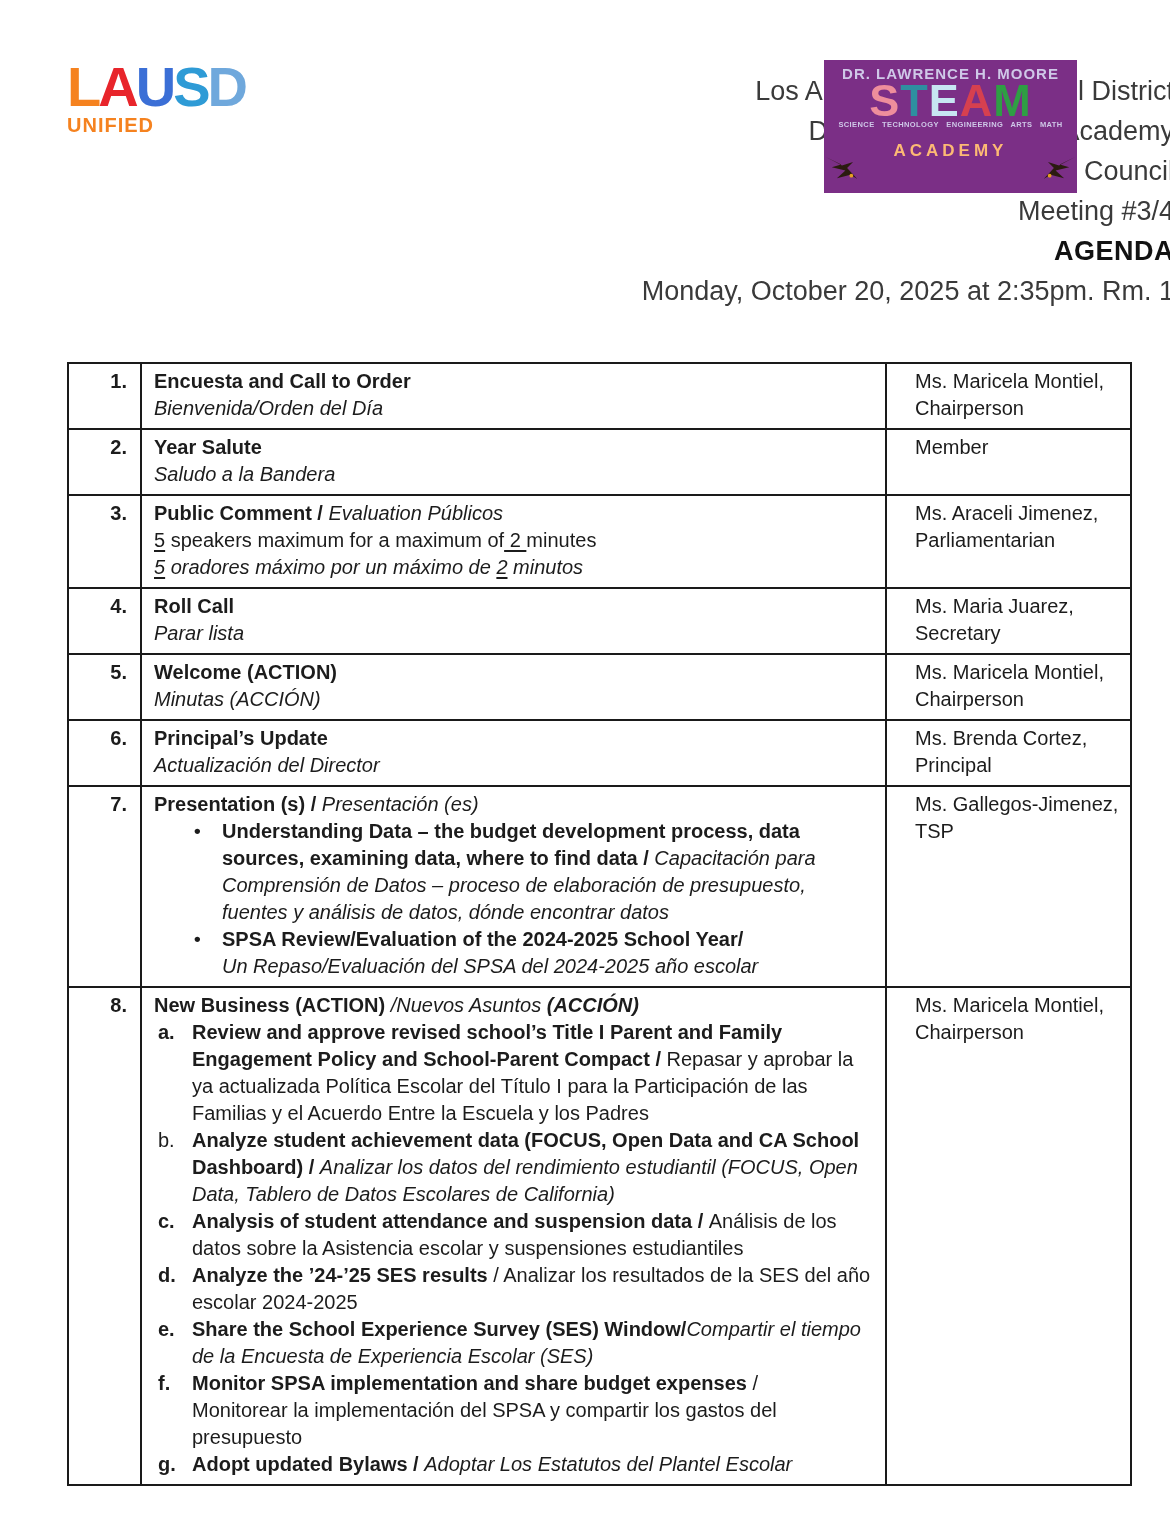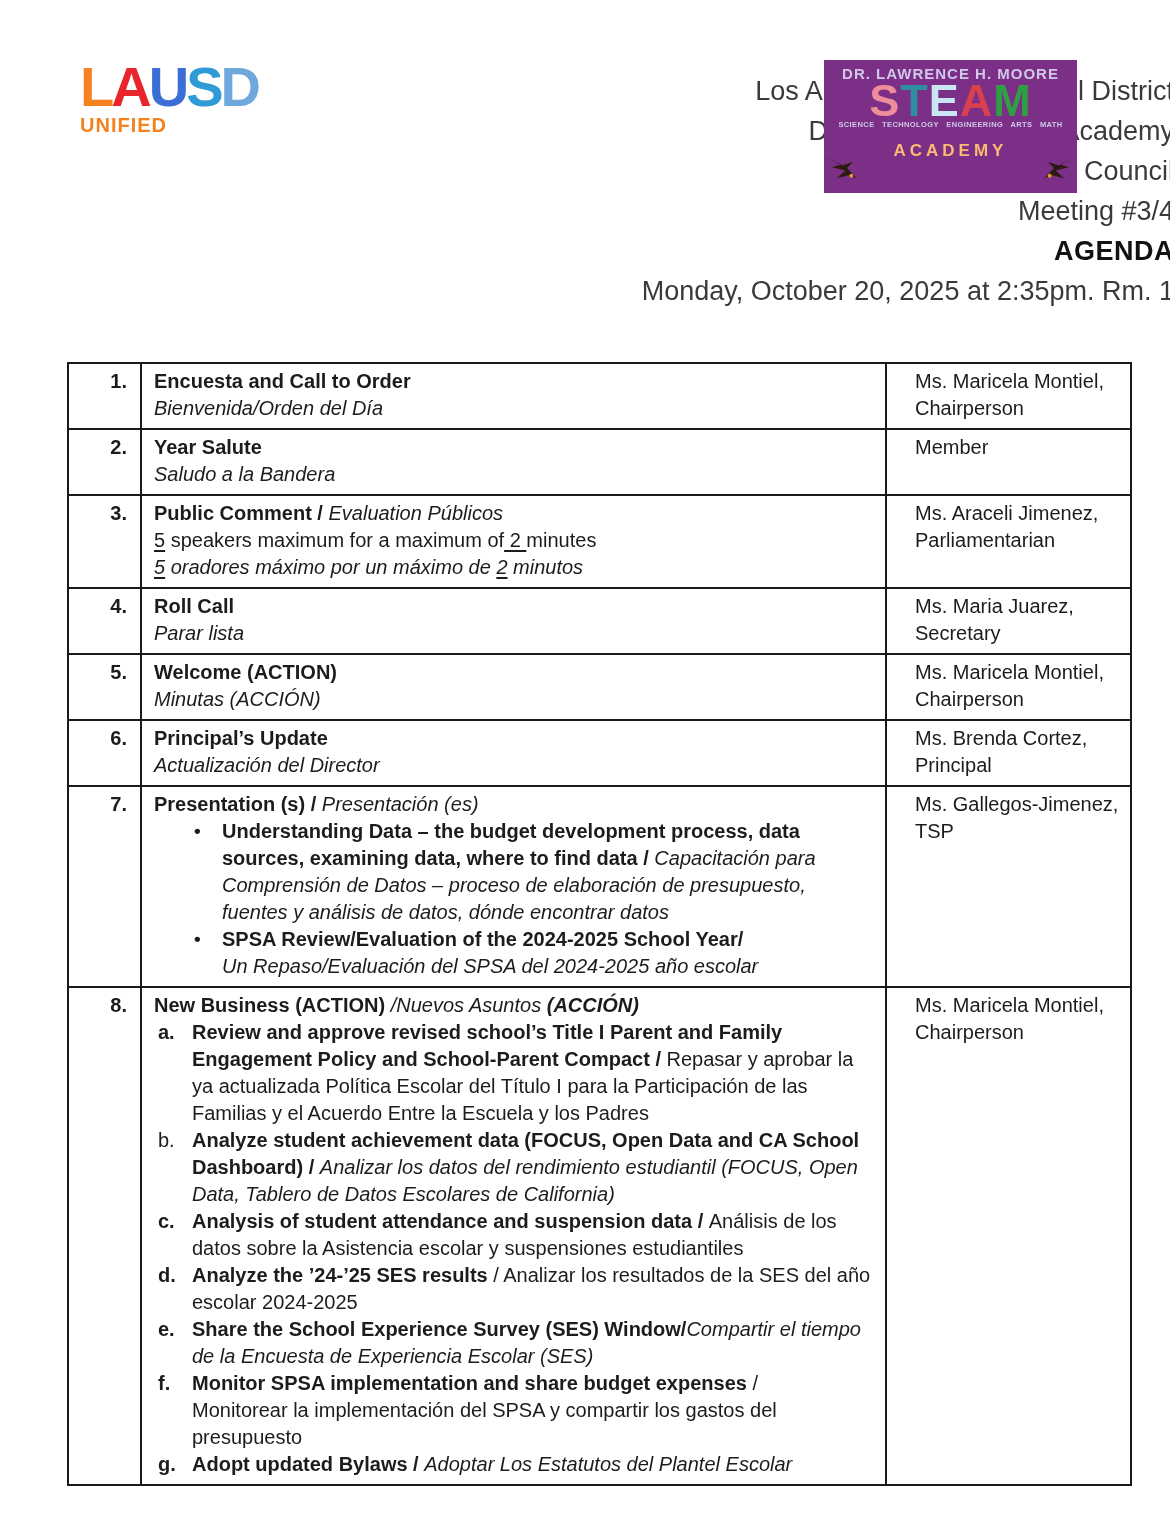--- a/index.html
+++ b/index.html
@@ -2,21 +2,21 @@
 <html><head>
 <meta charset="utf-8">
 <style>
   html,body{margin:0;padding:0;background:#ffffff;}
   .page{
     position:relative;width:1170px;height:1527px;background:#ffffff;
     font-family:"Liberation Sans",sans-serif;color:#1c1c1c;overflow:hidden;
   }
 
   
-  .lausd-logo{position:absolute;left:80px;top:60px;line-height:1;}
+  .lausd-logo{position:absolute;left:67px;top:60px;line-height:1;}
   .lausd-word{font-size:56px;font-weight:800;letter-spacing:-3px;line-height:0.95;}
   .lausd-sub{font-size:20px;font-weight:800;letter-spacing:1px;margin-top:2px;}
 
   .title-block{
     position:absolute;left:4px;top:71px;width:1170px;text-align:right;
     font-size:27px;line-height:40px;color:#3a3a3a;
   }
   .agenda-label{font-weight:800;color:#121212;letter-spacing:0.5px;}
 
   .steam-logo{

